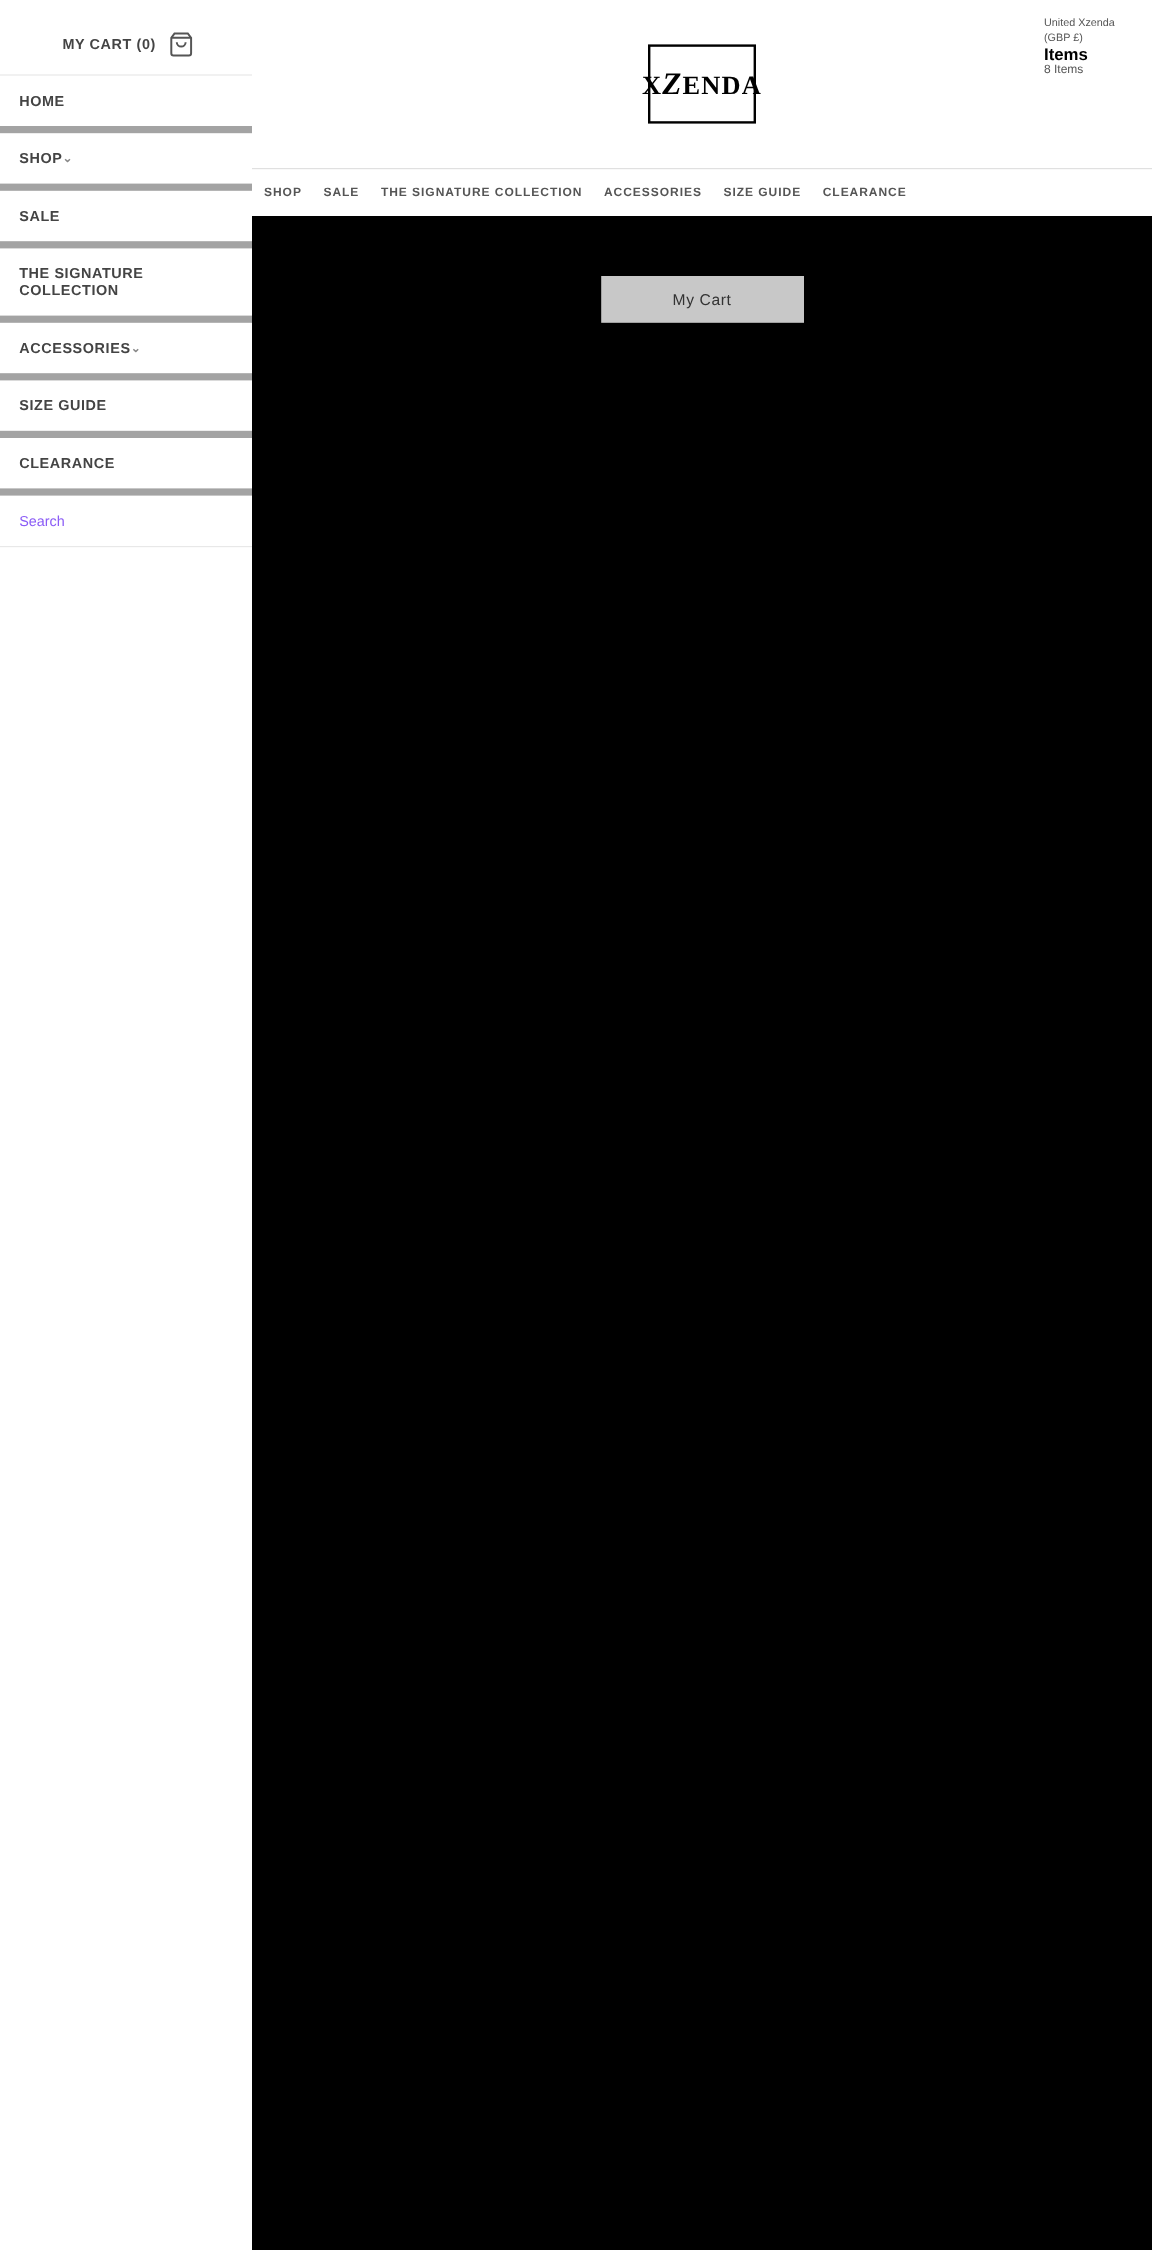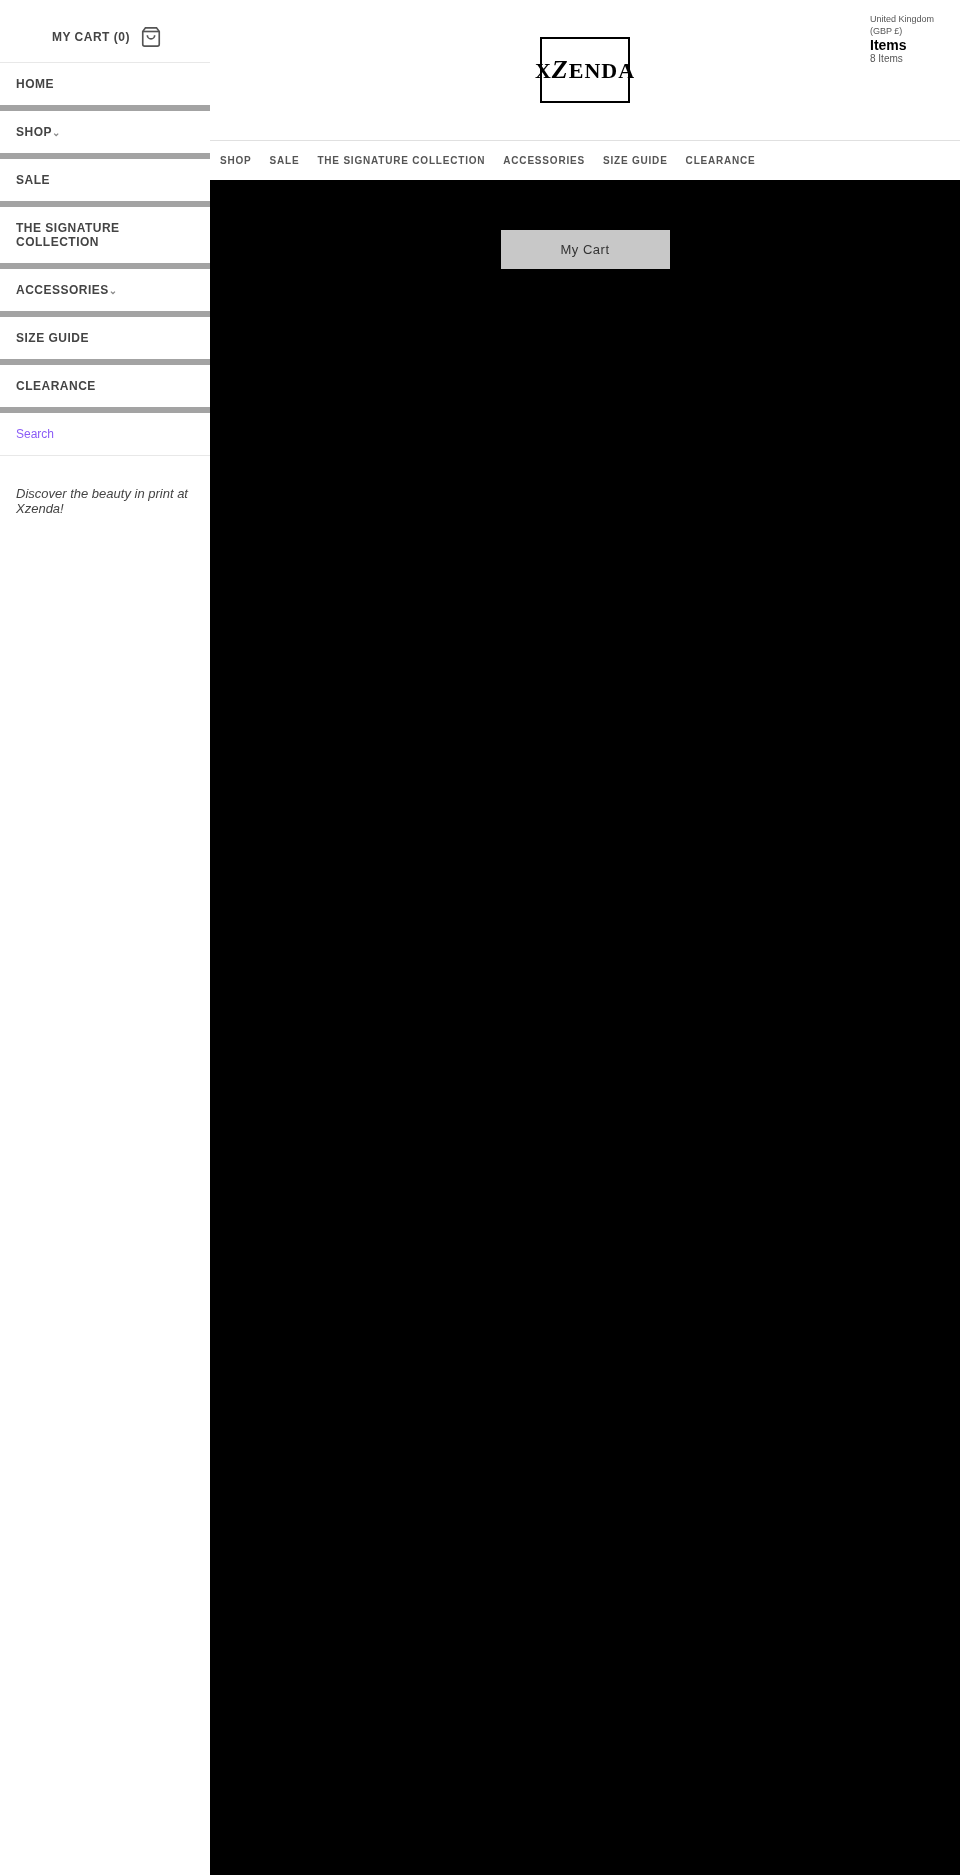--- a/index.html
+++ b/index.html
@@ -277,43 +277,40 @@
 
   <div class="sidebar-nav-item">
     <span>CLEARANCE</span>
   </div>
 
 
   <div class="sidebar-search">
     <span>Search</span>
   </div>
 
-  <div class="sidebar-tagline">
-    <span>Discover the beauty in print at Xzenda!</span>
-  </div>
 
 </div>
 
 <div class="site-header">
   <div class="logo-box">
     <span class="logo-text">X<span class="logo-z">Z</span>ENDA</span>
   </div>
 </div>
 
 <div class="nav-bar">
   <a class="nav-item">SHOP</a>
   <a class="nav-item">SALE</a>
   <a class="nav-item">THE SIGNATURE COLLECTION</a>
   <a class="nav-item">ACCESSORIES</a>
   <a class="nav-item">SIZE GUIDE</a>
   <a class="nav-item">CLEARANCE</a>
 </div>
 
 <div class="cart-popup">
-  <div class="cart-popup-country">United Kingdom (GBP £)</div>
+  <div class="cart-popup-country">United Xzenda (GBP £)</div>
   <div class="cart-popup-title">Items</div>
   <div class="cart-popup-items">8 Items</div>
 </div>
 
 <div class="black-fill-left"></div>
 
 <div class="my-cart-section">
   <button class="my-cart-btn">My Cart</button>
 </div>
 

